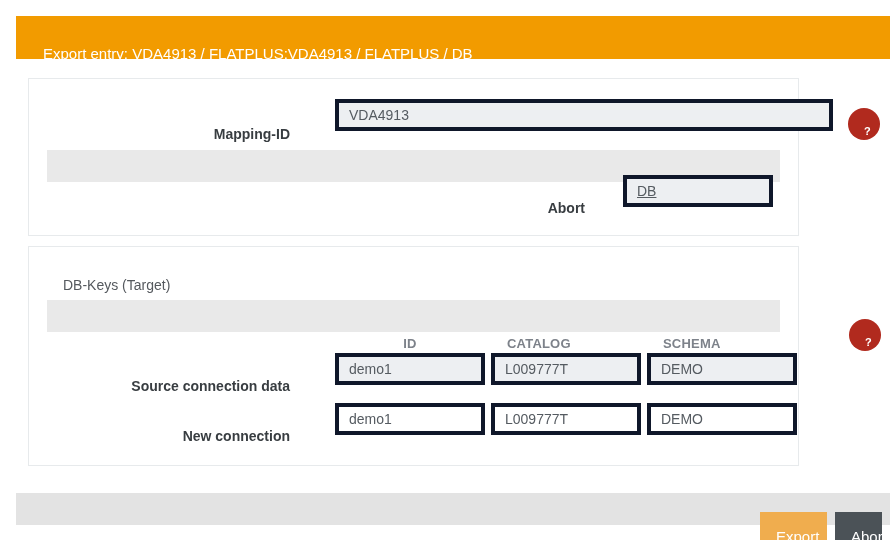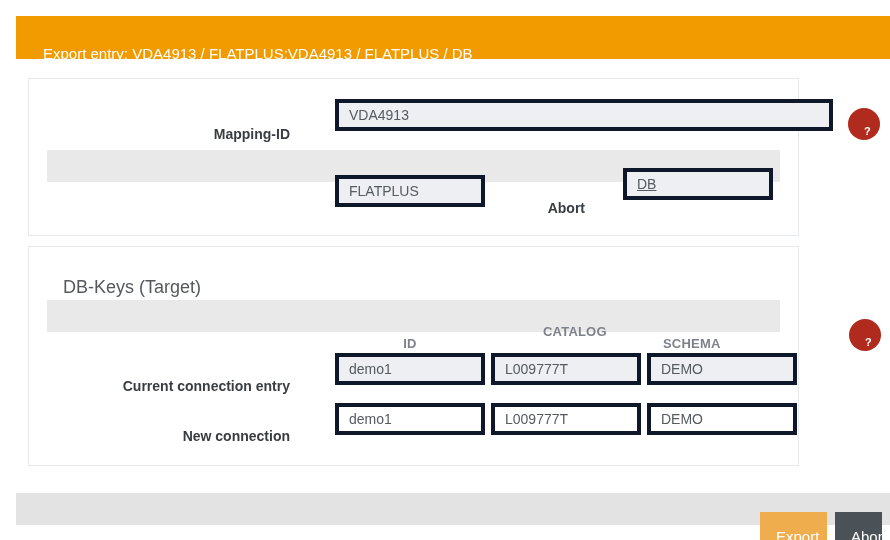--- a/index.html
+++ b/index.html
@@ -50,21 +50,21 @@
     position: absolute; width: 15px; height: 15px;
     background: var(--help-icon, #b12a1e);
     border-radius: 50%;
     color: #fff; font-size: 11px; font-weight: bold;
     line-height: 15px; text-align: center;
     cursor: pointer; user-select: none;
   }
 
   .section-heading {
     position: absolute; left: 18px; top: 14px;
-    font-size: 18px; color: #55595e; font-weight: normal;
+    font-size: 14px; color: #55595e; font-weight: normal;
   }
 
   .col-header {
     position: absolute; width: 150px;
     font-size: 13px; font-weight: bold; color: #7d828a;
     letter-spacing: .2px;
   }
 
   
   .footer-divider { position: absolute; left: 0; top: 477px; width: 890px; height: 2px; background: #e3e3e3; }
@@ -86,37 +86,36 @@
     <span>Export entry: VDA4913 / FLATPLUS;VDA4913 / FLATPLUS / DB</span>
   </div>
 
   <div class="panel panel-1">
     <label class="form-label" style="top: 31px;">Mapping-ID</label>
     <input class="inp readonly" style="left: 306px; top: 20px; width: 498px;" readonly="" value="VDA4913">
     <span class="help-icon" style="left: 819px; top: 29px;">?</span>
 
     <div class="hdivider" style="top: 71px;"></div>
 
-    <input class="inp readonly" style="left: 306px; top: 96px; width: 150px;" readonly="" value="FLATPLUS">
 
     <label class="form-label" style="left: 462px; top: 105px; width: 110px;">Abort</label>
-    <input class="inp readonly" style="left: 594px; top: 89px; width: 150px; text-decoration: underline;" readonly="" value="DB">
+    <input class="inp readonly" style="left: 594px; top: 96px; width: 150px; text-decoration: underline;" readonly="" value="DB">
   </div>
 
   <div class="panel panel-2">
     <div class="section-heading">DB-Keys (Target)</div>
     <div class="hdivider" style="top: 53px;"></div>
 
     <div class="col-header" style="left: 306px; top: 73px; text-align: center;">ID</div>
-    <div class="col-header" style="left: 462px; top: 61px; margin-left: 36px;">CATALOG</div>
+    <div class="col-header" style="left: 462px; top: 73px;">CATALOG</div>
     <div class="col-header" style="left: 618px; top: 73px;">SCHEMA</div>
     <span class="help-icon" style="left: 820px; top: 72px;">?</span>
 
     <div>
-      <label class="form-label" style="top: 115px;">Current connection entry</label>
+      <label class="form-label" style="top: 115px;">Source connection data</label>
       <input class="inp readonly" style="left: 306px; top: 106px; width: 150px;" readonly="" value="demo1">
       <input class="inp readonly" style="left: 462px; top: 106px; width: 150px;" readonly="" value="L009777T">
       <input class="inp readonly" style="left: 618px; top: 106px; width: 150px;" readonly="" value="DEMO">
     </div>
 
     <div>
       <label class="form-label" style="top: 165px;">New connection</label>
       <input class="inp" style="left: 306px; top: 156px; width: 150px;" value="demo1">
       <input class="inp" style="left: 462px; top: 156px; width: 150px;" value="L009777T">
       <input class="inp" style="left: 618px; top: 156px; width: 150px;" value="DEMO">

